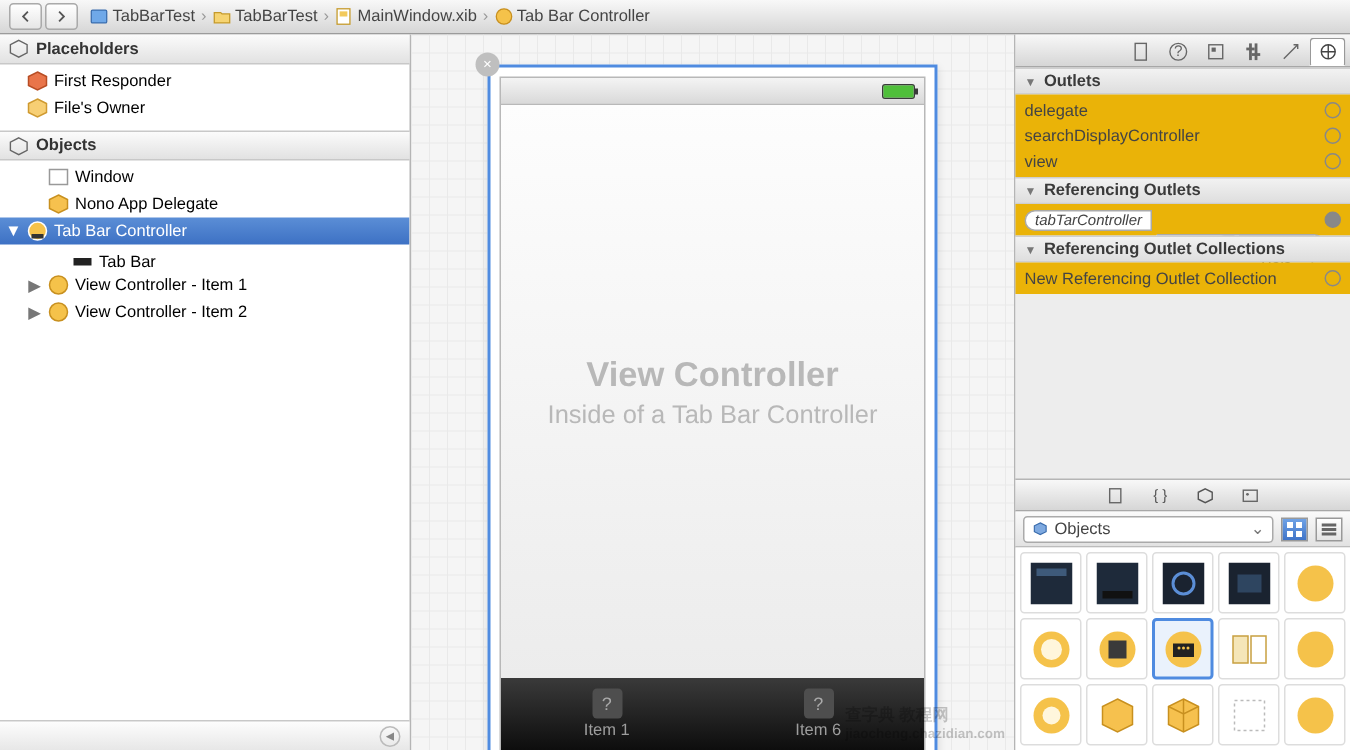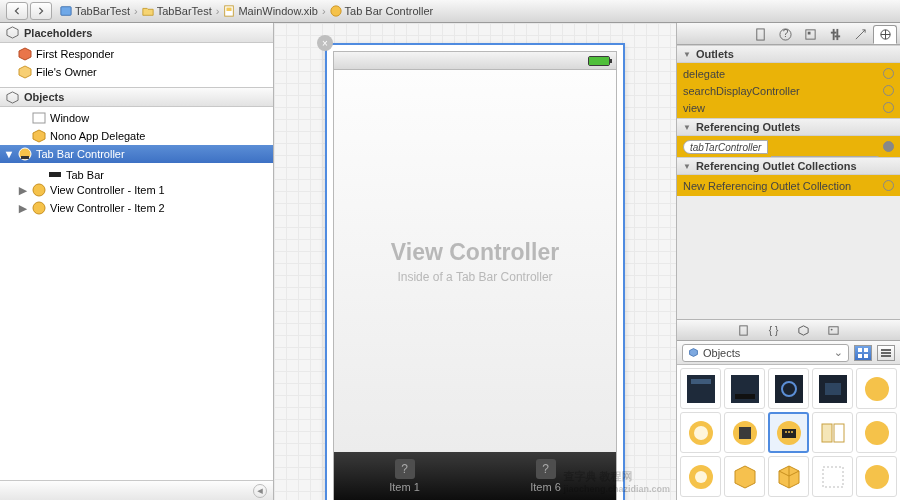--- a/index.html
+++ b/index.html
@@ -36,21 +36,21 @@
 .canvas { flex: 1; position: relative; background: #f5f5f5; background-image: linear-gradient(#e9e9e9 1px, transparent 1px), linear-gradient(90deg,#e9e9e9 1px, transparent 1px); background-size: 12px 12px; }
 .device { position: absolute; left: 50%; top: 20px; transform: translateX(-50%); width: 300px; height: 466px; border: 2px solid #4f8be0; background: #fff; box-shadow: 0 2px 6px rgba(0,0,0,.15); }
 .device-close { position: absolute; left: -10px; top: -10px; width: 16px; height: 16px; background: #bfbfbf; border-radius: 8px; color: #fff; display: flex; align-items: center; justify-content: center; font-size: 10px; }
 .device-inner { position: absolute; inset: 6px; border: 1px solid #b8b8b8; display: flex; flex-direction: column; }
 .statusbar { height: 18px; background: linear-gradient(#f4f4f4,#d9d9d9); border-bottom: 1px solid #b8b8b8; display: flex; align-items: center; justify-content: flex-end; padding: 0 6px; }
 .battery { width: 22px; height: 10px; border: 1px solid #3a3a3a; border-radius: 2px; position: relative; }
 .battery::after { content:""; position:absolute; right:-3px; top:2px; width:2px; height:4px; background:#3a3a3a; }
 .battery-fill { width: 100%; height: 100%; background: #4fbf3a; }
 .device-body { flex: 1; background: linear-gradient(#fdfdfd,#ececec); display: flex; flex-direction: column; align-items: center; justify-content: center; }
 .device-body h1 { font-size: 23px; color: #b8b8b8; font-weight: bold; }
-.device-body p { font-size: 12px; color: #b8b8b8; margin-top: 4px; }
+.device-body p { font-size: 17px; color: #b8b8b8; margin-top: 4px; }
 .tabbar { height: 48px; background: linear-gradient(#3a3a3a,#0d0d0d); display: flex; }
 .tabbar-item { flex: 1; display: flex; flex-direction: column; align-items: center; justify-content: center; gap: 2px; color: #9d9d9d; font-size: 10px; }
 .tab-ic { width: 20px; height: 20px; background: #4e4e4e; border-radius: 3px; display: flex; align-items: center; justify-content: center; color: #aaa; font-size: 12px; }
 
 
 .right-panel { width: 224px; background: #ededed; border-left: 1px solid #b5b5b5; display: flex; flex-direction: column; }
 .insp-tabs { height: 22px; background: linear-gradient(#f8f8f8,#d6d6d6); border-bottom: 1px solid #a7a7a7; display: flex; justify-content: flex-end; padding: 0 3px; gap: 1px; }
 .insp-tab { width: 24px; display: flex; align-items: center; justify-content: center; color: #555; border: 1px solid transparent; margin-top: 2px; }
 .insp-tab.active { background: #fff; border: 1px solid #999; border-bottom: 1px solid #fff; border-radius: 3px 3px 0 0; }
 .insp-section-h { height: 18px; background: linear-gradient(#f2f2f2,#dedede); border-top: 1px solid #cfcfcf; border-bottom: 1px solid #cfcfcf; display: flex; align-items: center; padding: 0 6px; gap: 5px; font-weight: bold; color: #3a3a3a; }

